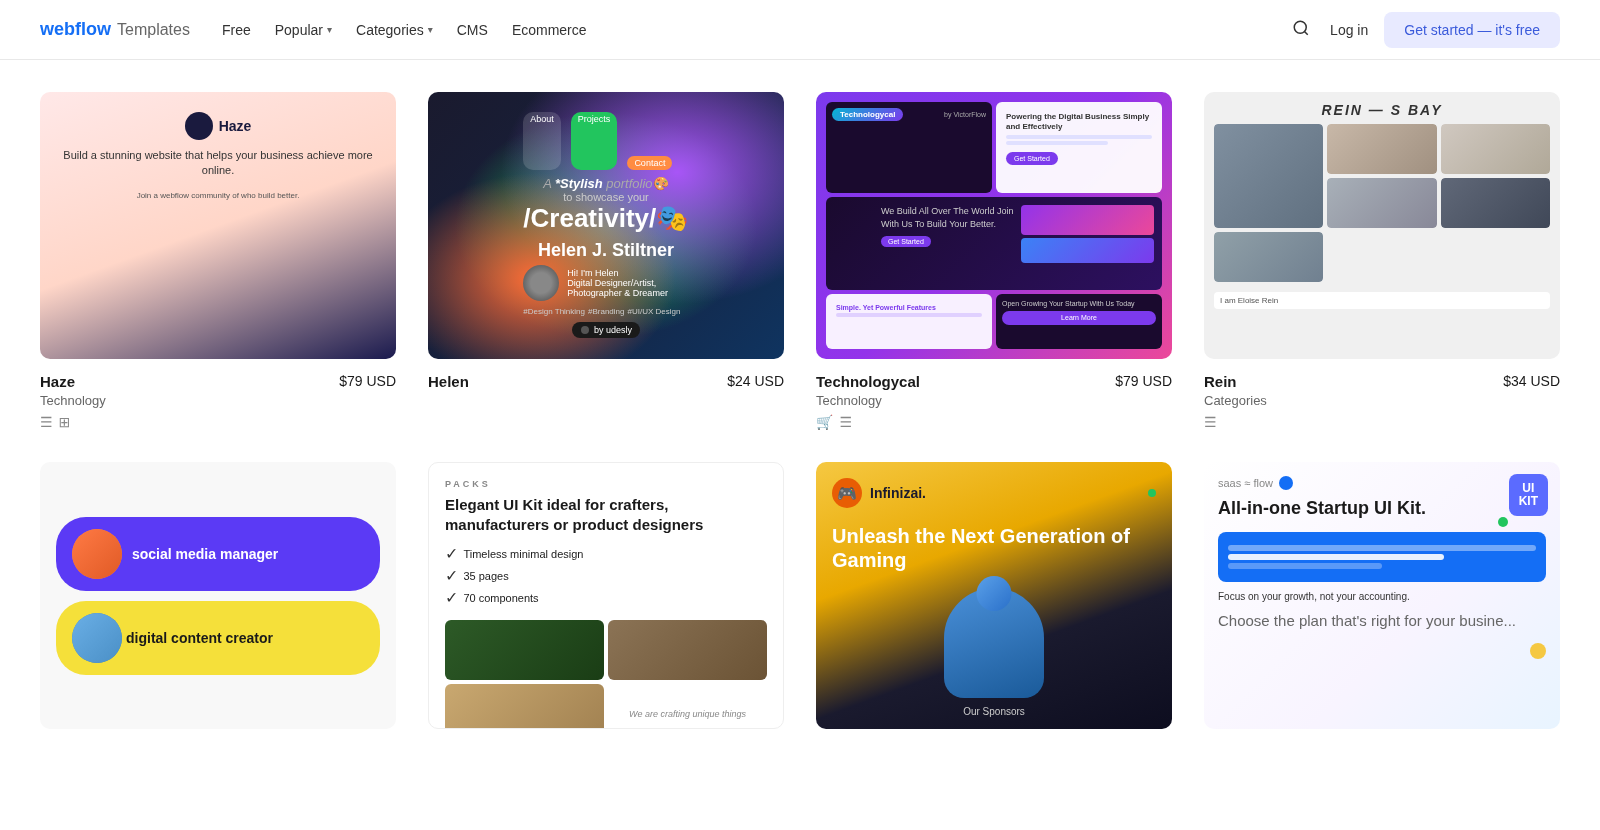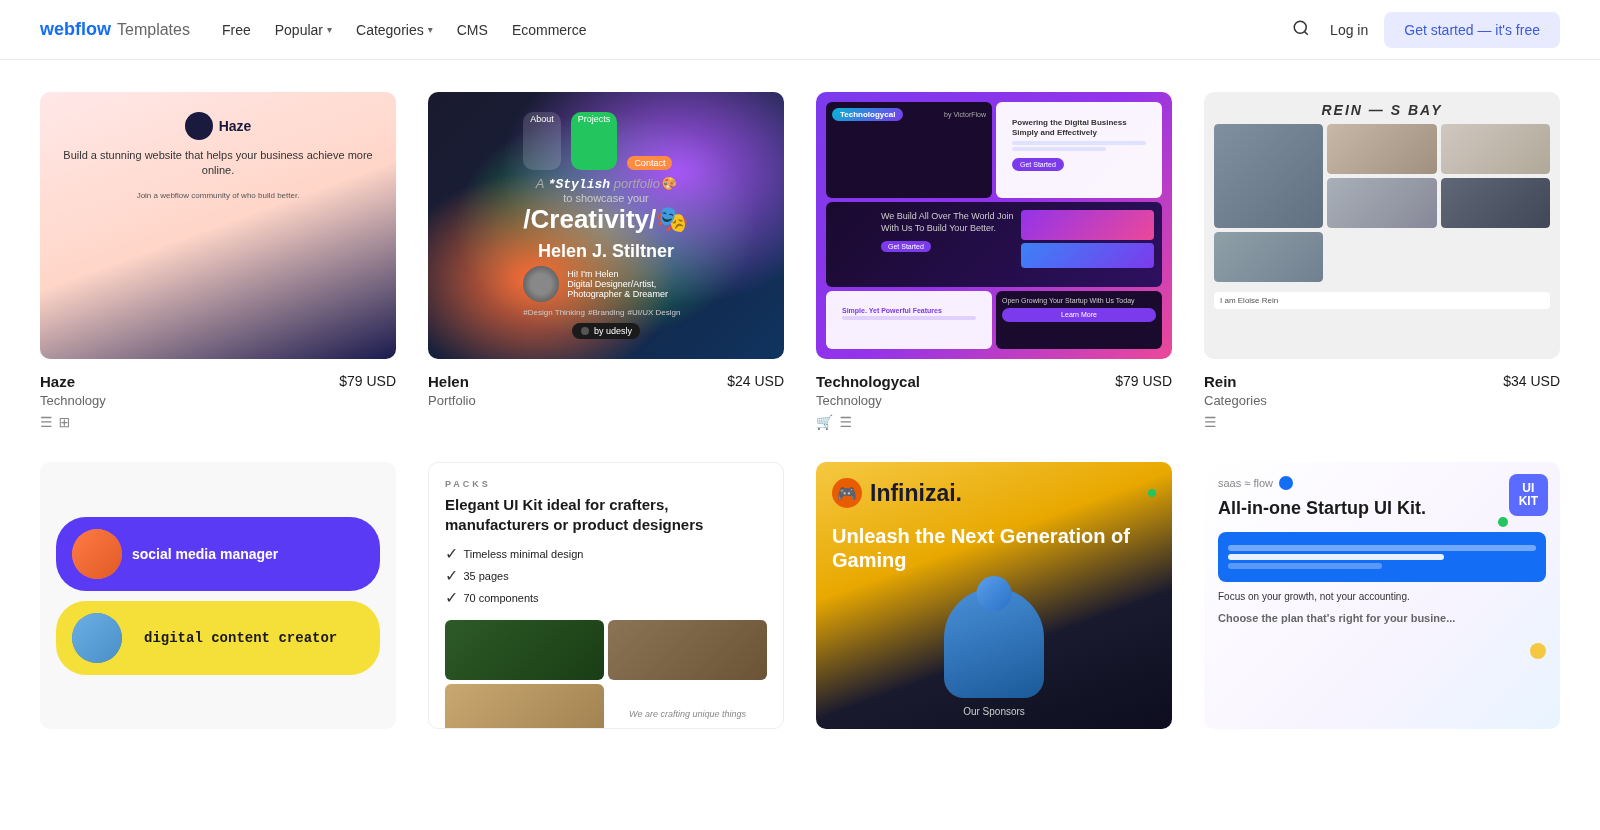--- a/index.html
+++ b/index.html
@@ -89,21 +89,21 @@
     .helen-bio { font-size: 9px; text-align: left; }
     .helen-tags { margin-top: 6px; display: flex; flex-wrap: wrap; gap: 3px; }
     .helen-tag { font-size: 8px; color: #ccc; }
     .udesly-badge { background: #1a1a1a; color: white; font-size: 9px; padding: 3px 8px; border-radius: 12px; margin-top: 6px; display: inline-flex; align-items: center; gap: 4px; }
 
     
     .tech-bg {
       background: linear-gradient(135deg, #7c3aed 0%, #9333ea 50%, #ec4899 100%);
       display: grid; grid-template-columns: 1fr 1fr; gap: 4px; padding: 10px;
     }
-    .tech-panel { background: rgba(255,255,255,0.95); border-radius: 6px; padding: 16px; }
+    .tech-panel { background: rgba(255,255,255,0.95); border-radius: 6px; padding: 10px; }
     .tech-panel-dark { background: #1a0a2e; border-radius: 6px; padding: 6px; }
     .tech-logo-row { display: flex; align-items: center; gap: 4px; margin-bottom: 4px; }
     .tech-logo-pill { background: linear-gradient(135deg, #06b6d4, #7c3aed); border-radius: 10px; padding: 2px 8px; font-size: 8px; color: white; font-weight: 700; }
     .tech-text-line { height: 4px; background: #e0e0ff; border-radius: 2px; margin: 2px 0; }
     .tech-cta { background: #7c3aed; color: white; font-size: 7px; padding: 3px 8px; border-radius: 10px; margin-top: 4px; display: inline-block; }
 
     
     .rein-bg {
       background: #f0f0f0;
       display: flex; flex-direction: column; padding: 10px; gap: 6px;
@@ -133,21 +133,21 @@
     .card-badges { display: flex; gap: 6px; margin-top: 6px; }
     .badge-icon { font-size: 14px; color: #888; }
     .social-pill-purple {
       background: #5b3af5; border-radius: 30px; padding: 12px 16px;
       display: flex; align-items: center; gap: 10px;
     }
     .social-avatar-circle { width: 50px; height: 50px; border-radius: 50%; overflow: hidden; background: linear-gradient(135deg, #ff8c42, #ff6b35); flex-shrink: 0; display: flex; align-items: center; justify-content: center; }
     .social-title { color: white; font-weight: 700; font-size: 14px; }
     .social-pill-yellow {
       background: #f5e03a; border-radius: 30px; padding: 12px 16px;
-      display: flex; align-items: center; gap: 22px; font-family: Liberation Mono, monospace;
+      display: flex; align-items: center; gap: 4px;
     }
     .social-avatar-circle-yellow { width: 50px; height: 50px; border-radius: 50%; overflow: hidden; background: linear-gradient(135deg, #4a90d9, #357abd); flex-shrink: 0; }
     .social-title-dark { color: #1a1a1a; font-weight: 700; font-size: 14px; }
     .packs-feature { display: flex; align-items: center; gap: 5px; margin-bottom: 3px; }
     .check { color: #333; }
     .packs-bottom { display: grid; grid-template-columns: 1fr 1fr; gap: 4px; margin-top: 4px; }
     .packs-img { width: 100%; height: 60px; border-radius: 6px; object-fit: cover; }
     .packs-img-1 { background: linear-gradient(135deg, #2d5a27, #1a3d15); }
     .packs-img-2 { background: linear-gradient(135deg, #8b7355, #6b5335); }
     .packs-img-3 { background: linear-gradient(135deg, #c8a87a, #a88858); }
@@ -216,21 +216,21 @@
   </div>
 
   <div class="card">
     <div class="card-thumb helen-bg">
       <div class="helen-inner">
         <div class="helen-nav">
           <span class="helen-nav-pill">About</span>
           <span class="helen-nav-pill active">Projects</span>
           <span class="helen-nav-pill orange">Contact</span>
         </div>
-        <div style="font-size:13px; color:#aaa; font-style:italic;">A <span style="font-weight:700; color:white;font-family:Liberation Mono, monospace;">*Stylish</span> portfolio🎨</div>
+        <div style="font-size:13px; color:#aaa; font-style:italic;">A <span style="font-weight:700; color:white;">*Stylish</span> portfolio🎨</div>
         <div style="font-size:11px; color:#ccc;">to showcase your</div>
         <div class="helen-creativity">/Creativity/🎭</div>
         <div class="helen-name">Helen J. Stiltner</div>
         <div class="helen-avatar-row">
           <div class="helen-avatar" style="background: radial-gradient(circle, #888 40%, #444);"></div>
           <div class="helen-bio">
             <div>Hi! I'm Helen</div>
             <div>Digital Designer/Artist,</div>
             <div>Photographer &amp; Dreamer</div>
           </div>
@@ -245,21 +245,20 @@
               <circle cx="5" cy="5" r="4" fill="#555"></circle>
             </svg>
           <span>by udesly</span>
         </div>
       </div>
     </div>
     <div class="card-meta">
       <span class="card-name">Helen</span>
       <span class="card-price">$24 USD</span>
     </div>
-    <div class="card-category">Portfolio</div>
   </div>
 
   <div class="card">
     <div class="card-thumb tech-bg">
 
       <div class="tech-panel-dark">
         <div class="tech-logo-row">
           <div class="tech-logo-pill">Technologycal</div>
           <div style="font-size:7px; color:#aaa; margin-left:auto;">by VictorFlow</div>
         </div>
@@ -380,21 +379,21 @@
         <div class="packs-img packs-img-3" style="background:linear-gradient(135deg, #c9a870, #a08050);"></div>
         <div style="font-size:9px; color:#888; font-style:italic; display:flex; align-items:center; justify-content:center;">We are crafting unique things</div>
       </div>
     </div>
   </div>
 
   <div class="card">
     <div class="card-thumb" style="background:linear-gradient(160deg, #f5c842 0%, #e8a800 35%, #1a1a2e 65%, #0d0d1f 100%); padding:16px; display:flex; flex-direction:column; gap:8px;">
       <div style="display:flex; align-items:center; gap:8px;">
         <div style="width:30px; height:30px; background:#e85d04; border-radius:50%; display:flex; align-items:center; justify-content:center; font-size:16px;">🎮</div>
-        <span style="font-weight:800; font-size:23px; color:#1a1a2e;">Infinizai.</span>
+        <span style="font-weight:800; font-size:14px; color:#1a1a2e;">Infinizai.</span>
         <div style="width:8px; height:8px; background:#22c55e; border-radius:50%; margin-left:auto;"></div>
       </div>
       <div style="font-size:20px; font-weight:800; color:#fff; line-height:1.2; margin-top:8px;">Unleash the Next Generation of Gaming</div>
       <div style="display:flex; justify-content:center; margin-top:8px;">
         <div style="width:100px; height:110px; background:linear-gradient(160deg, #4a90d9 0%, #1a5a99 100%); border-radius:50px 50px 20px 20px; position:relative;">
           <div style="position:absolute; top:-12px; left:50%; transform:translateX(-50%); width:35px; height:35px; background:linear-gradient(135deg, #5aa0e9, #2a70c9); border-radius:50%;"></div>
         </div>
       </div>
       <div style="font-size:10px; color:#ccc; text-align:center;">Our Sponsors</div>
     </div>
@@ -407,19 +406,19 @@
         <div style="width:14px; height:14px; background:#146ef5; border-radius:50%;"></div>
       </div>
       <div style="font-size:18px; font-weight:800; color:#1a1a1a; line-height:1.2; z-index:1;">All-in-one Startup UI Kit.</div>
       <div style="position:absolute; top:12px; right:12px; background:#5b6bff; color:white; font-weight:800; font-size:12px; padding:8px 10px; border-radius:8px; line-height:1.1; text-align:center;">UI<br>KIT</div>
       <div style="background:#146ef5; border-radius:8px; padding:10px; margin-top:4px;">
         <div style="height:6px; background:rgba(255,255,255,0.4); border-radius:3px; margin:3px 0;"></div>
         <div style="height:6px; background:rgba(255,255,255,0.9); border-radius:3px; margin:3px 0; width:70%;"></div>
         <div style="height:6px; background:rgba(255,255,255,0.3); border-radius:3px; margin:3px 0; width:50%;"></div>
       </div>
       <div style="font-size:10px; color:#333; line-height:1.4;">Focus on your growth, not your accounting.</div>
-      <div style="font-size:11px; color:#666;font-weight:bold;">Choose the plan that's right for your busine...</div>
+      <div style="font-size:15px; color:#666;">Choose the plan that's right for your busine...</div>
       <div style="position:absolute; bottom:70px; right:14px; width:16px; height:16px; background:#f5c842; border-radius:50%;"></div>
       <div style="position:absolute; top:55px; right:52px; width:10px; height:10px; background:#22c55e; border-radius:50%;"></div>
     </div>
   </div>
 
 </div>
 
 </body></html>

